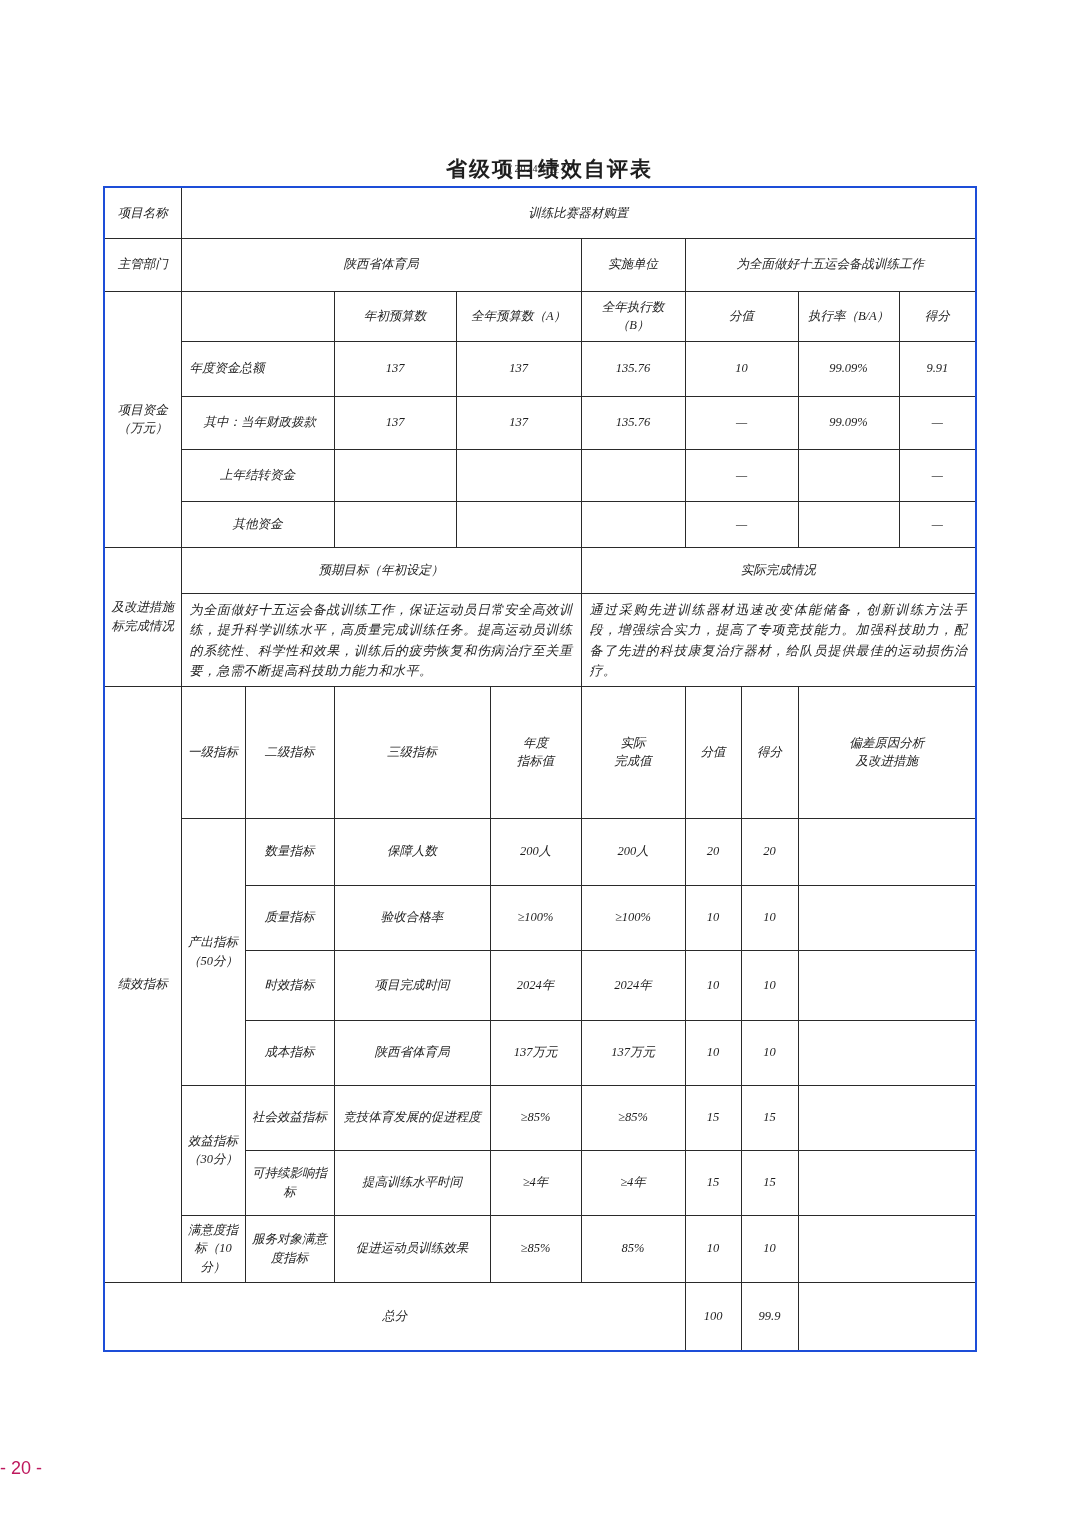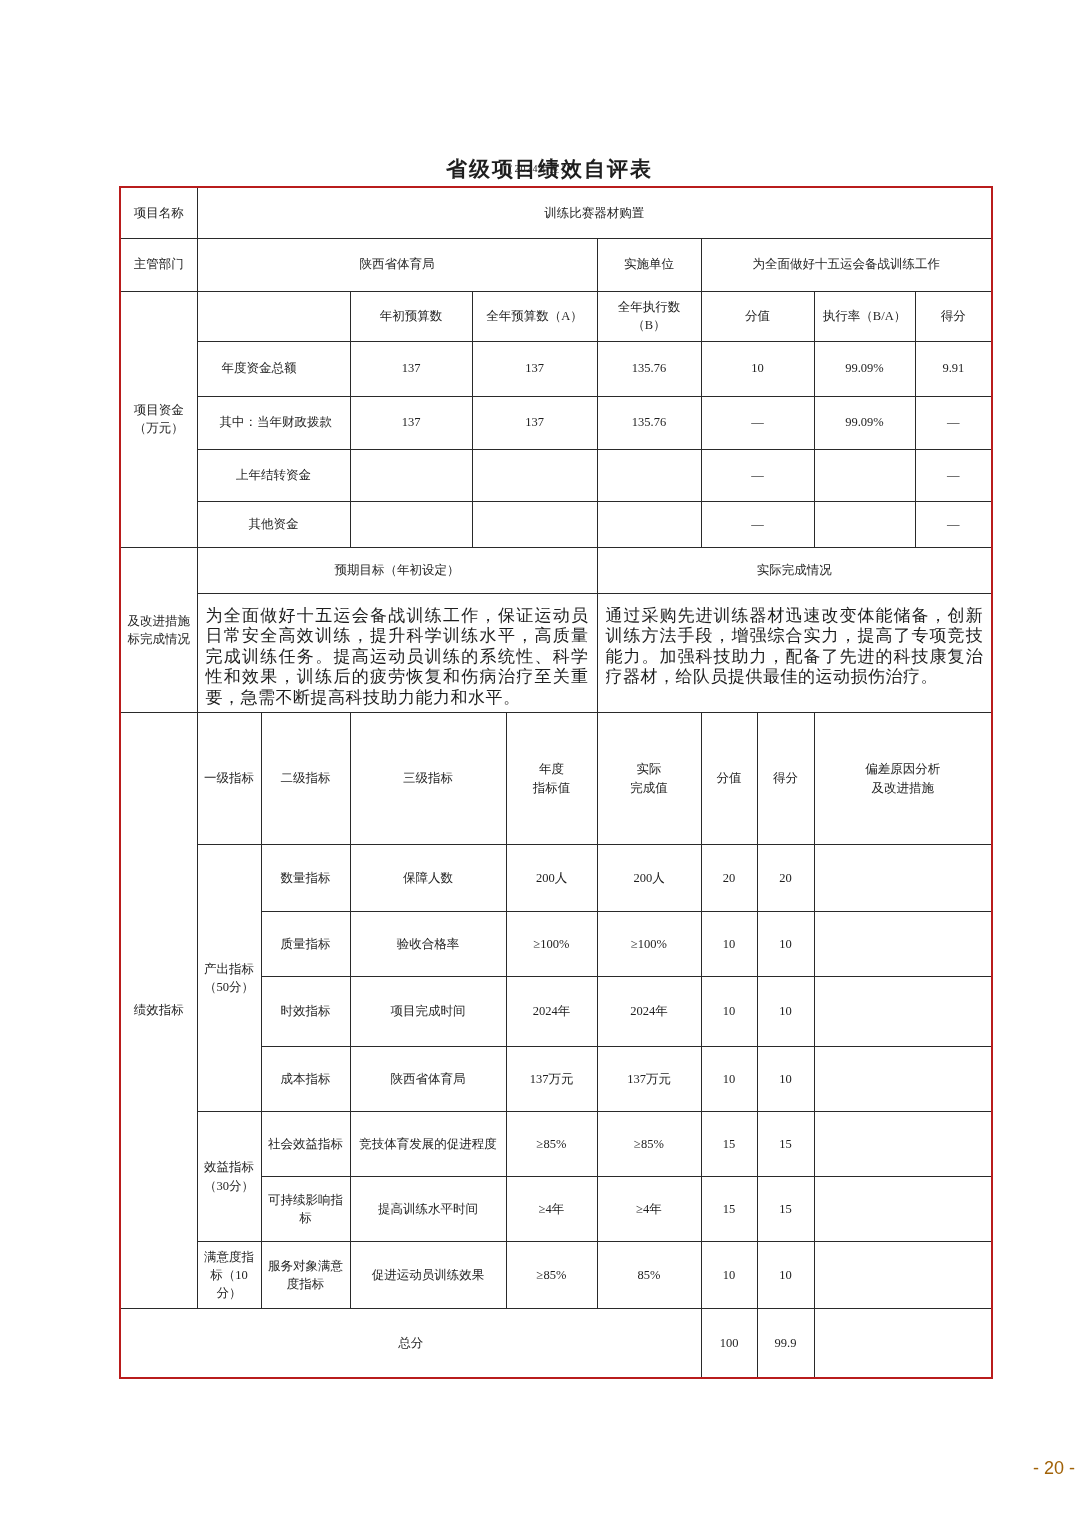--- a/index.html
+++ b/index.html
@@ -13,44 +13,45 @@
   .page { position: relative; width: 1075px; height: 1519px; background: #ffffff; }
   .doc-title {
     position: absolute; top: 131px; left: 12px; width: 100%;
     text-align: center; font-size: 21px; font-weight: bold; letter-spacing: 2px; margin-top: 24px;
   }
   .doc-subtitle {
     position: absolute; top: 162px; left: 0; width: 100%;
     text-align: center; font-size: 10px; letter-spacing: 1px;
   }
   table.main {
-    position: absolute; left: 119px; top: 186px; width: 872px;
+    position: absolute; left: 103px; top: 186px; width: 872px;
     border-collapse: collapse; table-layout: fixed;
-    border: 2px solid #b91c1c;
+    border: 2px solid #1d4ed8;
+    font-style: italic;
   }
   td {
     border: 1px solid #2a2a2a;
     text-align: center; vertical-align: middle;
     font-size: 12.5px; line-height: 1.45;
     padding: 2px 4px;
     overflow: hidden;
     word-break: break-all;
   }
   td.prewrap { white-space: pre-line; }
-  td.al { text-align: left; padding-left: 24px; }
+  td.al { text-align: left; padding-left: 8px; }
   td.goaltext {
     text-align: justify; vertical-align: top;
-    padding: 12px 8px 4px 8px;
-    font-size: 17px; line-height: 20.5px; letter-spacing: 0.5px;
+    padding: 6px 8px 4px 8px;
+    font-size: 13px; line-height: 20.5px; letter-spacing: 0.5px;
   }
   .footer-pagenum {
     position: absolute; top: 1458px; left: 0; width: 100%;
-    text-align: right; font-size: 18px;
+    text-align: left; font-size: 18px;
     font-family: "Liberation Sans", "DejaVu Sans", sans-serif;
-    color: #a16207;
+    color: #be185d;
   }
 </style>
 </head>
 <body>
 
 <div class="page">
 
   <div class="doc-title">省级项目绩效自评表</div>
   <div class="doc-subtitle">（2024年度）</div>
 

